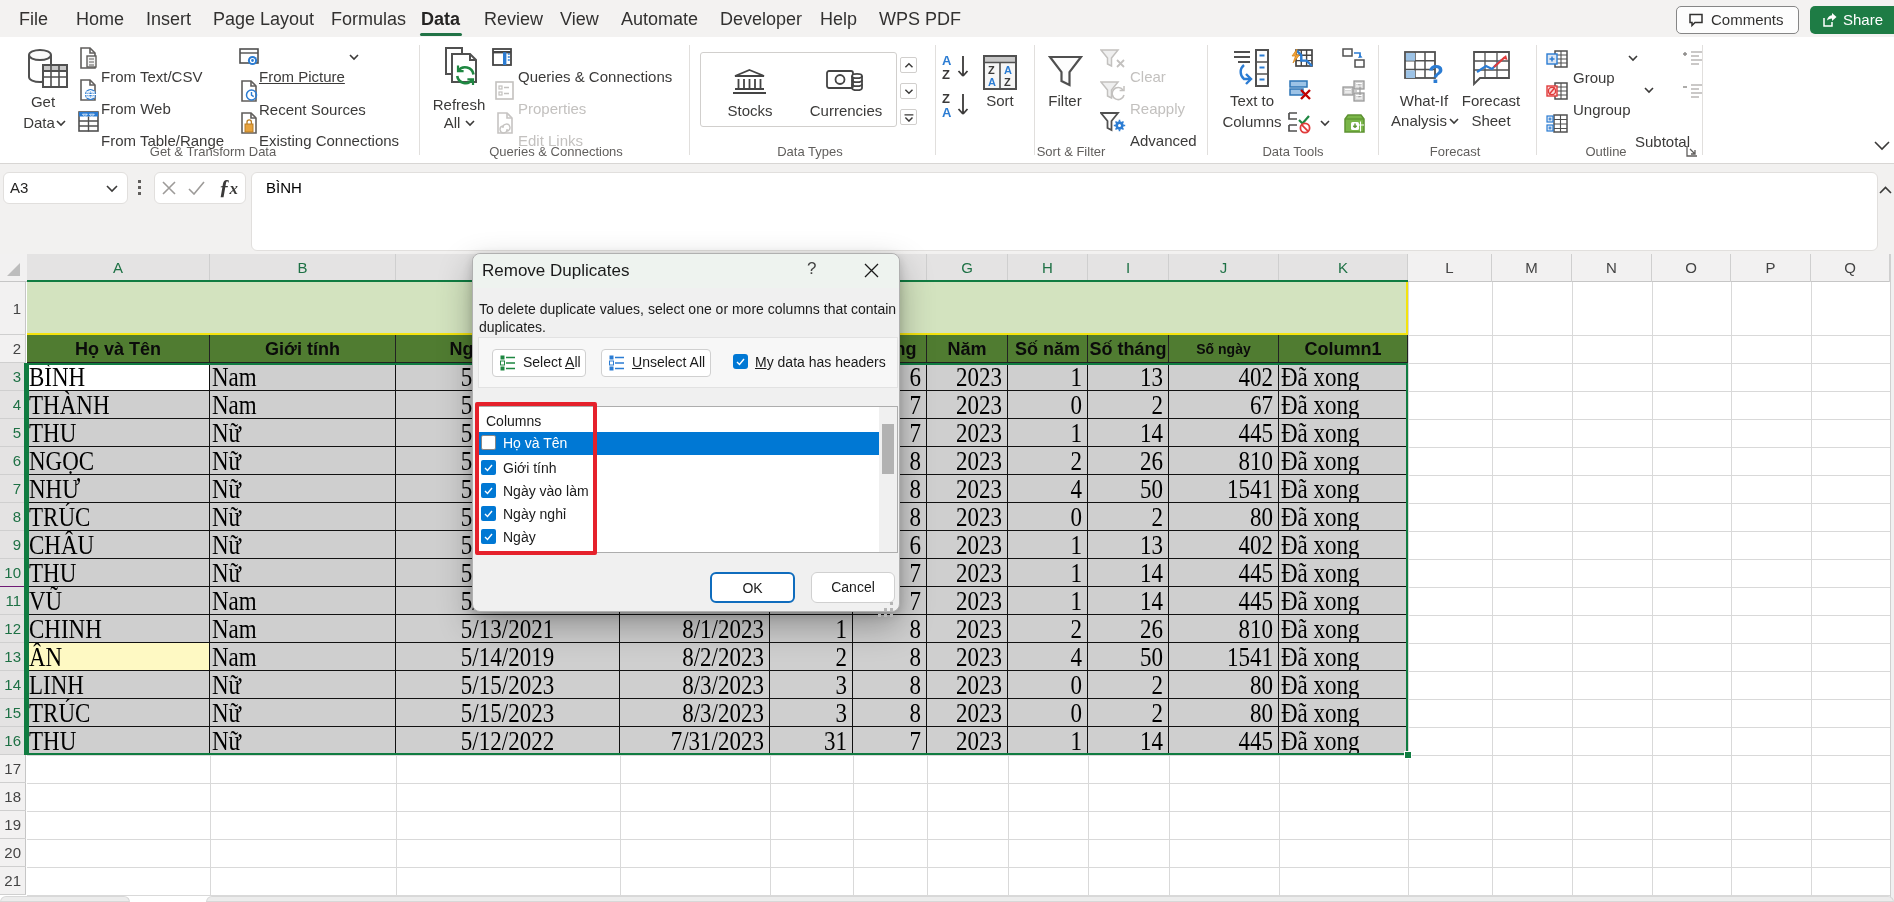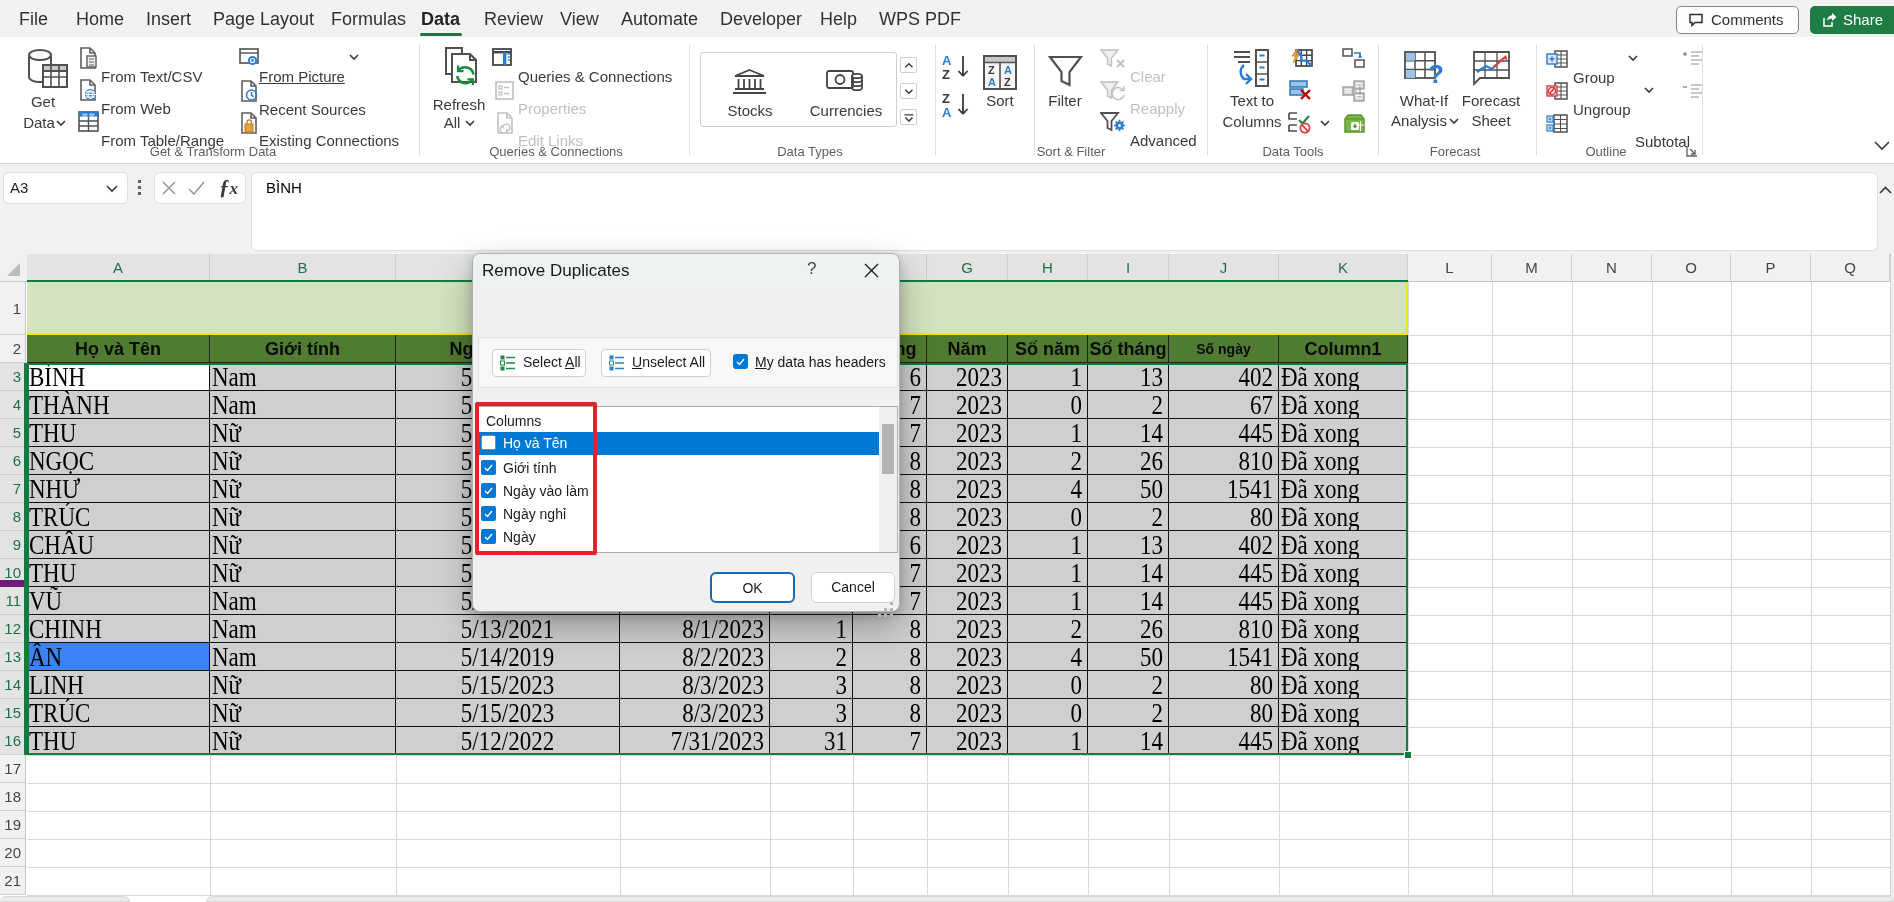--- a/index.html
+++ b/index.html
@@ -406,21 +406,21 @@
 <div class="ab" style="left:0;top:363px;width:26px;height:392px;background:#e4e3e3;"></div>
 <div class="rowhdr" style="top:282px;height:53px;line-height:53px;color:#444;border-bottom:1px solid #cfcfcf;">1</div>
 <div class="rowhdr" style="top:335px;height:28px;line-height:28px;color:#444;border-bottom:1px solid #cfcfcf;">2</div>
 <div class="rowhdr" style="top:363px;height:28px;line-height:28px;color:#1e7145;border-bottom:1px solid #cfcfcf;">3</div>
 <div class="rowhdr" style="top:391px;height:28px;line-height:28px;color:#1e7145;border-bottom:1px solid #cfcfcf;">4</div>
 <div class="rowhdr" style="top:419px;height:28px;line-height:28px;color:#1e7145;border-bottom:1px solid #cfcfcf;">5</div>
 <div class="rowhdr" style="top:447px;height:28px;line-height:28px;color:#1e7145;border-bottom:1px solid #cfcfcf;">6</div>
 <div class="rowhdr" style="top:475px;height:28px;line-height:28px;color:#1e7145;border-bottom:1px solid #cfcfcf;">7</div>
 <div class="rowhdr" style="top:503px;height:28px;line-height:28px;color:#1e7145;border-bottom:1px solid #cfcfcf;">8</div>
 <div class="rowhdr" style="top:531px;height:28px;line-height:28px;color:#1e7145;border-bottom:1px solid #cfcfcf;">9</div>
-<div class="rowhdr" style="top:559px;height:28px;line-height:28px;color:#1e7145;border-bottom:7px solid #701a75;">10</div>
+<div class="rowhdr" style="top:559px;height:28px;line-height:28px;color:#1e7145;border-bottom:1px solid #701a75;">10</div>
 <div class="rowhdr" style="top:587px;height:28px;line-height:28px;color:#1e7145;border-bottom:1px solid #cfcfcf;">11</div>
 <div class="rowhdr" style="top:615px;height:28px;line-height:28px;color:#1e7145;border-bottom:1px solid #cfcfcf;">12</div>
 <div class="rowhdr" style="top:643px;height:28px;line-height:28px;color:#1e7145;border-bottom:1px solid #cfcfcf;">13</div>
 <div class="rowhdr" style="top:671px;height:28px;line-height:28px;color:#1e7145;border-bottom:1px solid #cfcfcf;">14</div>
 <div class="rowhdr" style="top:699px;height:28px;line-height:28px;color:#1e7145;border-bottom:1px solid #cfcfcf;">15</div>
 <div class="rowhdr" style="top:727px;height:28px;line-height:28px;color:#1e7145;border-bottom:1px solid #cfcfcf;">16</div>
 <div class="rowhdr" style="top:755px;height:28px;line-height:28px;color:#444;border-bottom:1px solid #cfcfcf;">17</div>
 <div class="rowhdr" style="top:783px;height:28px;line-height:28px;color:#444;border-bottom:1px solid #cfcfcf;">18</div>
 <div class="rowhdr" style="top:811px;height:28px;line-height:28px;color:#444;border-bottom:1px solid #cfcfcf;">19</div>
 <div class="rowhdr" style="top:839px;height:28px;line-height:28px;color:#444;border-bottom:1px solid #cfcfcf;">20</div>
@@ -583,21 +583,21 @@
 <div class="cell" style="left:210px;top:615px;width:186px;height:28px;line-height:28px;background:#cfcfcf;border-right:1px solid #111;border-bottom:1px solid #111;text-align:left;padding-left:2px;"><b>Nam</b></div>
 <div class="cell" style="left:396px;top:615px;width:224px;height:28px;line-height:28px;background:#cfcfcf;border-right:1px solid #111;border-bottom:1px solid #111;text-align:center;"><b>5/13/2021</b></div>
 <div class="cell" style="left:620px;top:615px;width:150px;height:28px;line-height:28px;background:#cfcfcf;border-right:1px solid #111;border-bottom:1px solid #111;text-align:right;padding-right:5px;"><b>8/1/2023</b></div>
 <div class="cell" style="left:770px;top:615px;width:83px;height:28px;line-height:28px;background:#cfcfcf;border-right:1px solid #111;border-bottom:1px solid #111;text-align:right;padding-right:5px;"><b>1</b></div>
 <div class="cell" style="left:853px;top:615px;width:74px;height:28px;line-height:28px;background:#cfcfcf;border-right:1px solid #111;border-bottom:1px solid #111;text-align:right;padding-right:5px;"><b>8</b></div>
 <div class="cell" style="left:927px;top:615px;width:81px;height:28px;line-height:28px;background:#cfcfcf;border-right:1px solid #111;border-bottom:1px solid #111;text-align:right;padding-right:5px;"><b>2023</b></div>
 <div class="cell" style="left:1008px;top:615px;width:80px;height:28px;line-height:28px;background:#cfcfcf;border-right:1px solid #111;border-bottom:1px solid #111;text-align:right;padding-right:5px;"><b>2</b></div>
 <div class="cell" style="left:1088px;top:615px;width:81px;height:28px;line-height:28px;background:#cfcfcf;border-right:1px solid #111;border-bottom:1px solid #111;text-align:right;padding-right:5px;"><b>26</b></div>
 <div class="cell" style="left:1169px;top:615px;width:110px;height:28px;line-height:28px;background:#cfcfcf;border-right:1px solid #111;border-bottom:1px solid #111;text-align:right;padding-right:5px;"><b>810</b></div>
 <div class="cell" style="left:1279px;top:615px;width:129px;height:28px;line-height:28px;background:#cfcfcf;border-right:1px solid #111;border-bottom:1px solid #111;text-align:left;padding-left:2px;"><b>Đã xong</b></div>
-<div class="cell" style="left:27px;top:643px;width:183px;height:28px;line-height:28px;background:#3b82f6;border-right:1px solid #111;border-bottom:1px solid #111;text-align:left;padding-left:2px;"><b>ÂN</b></div>
+<div class="cell" style="left:27px;top:643px;width:183px;height:28px;line-height:28px;background:#fef9c3;border-right:1px solid #111;border-bottom:1px solid #111;text-align:left;padding-left:2px;"><b>ÂN</b></div>
 <div class="cell" style="left:210px;top:643px;width:186px;height:28px;line-height:28px;background:#cfcfcf;border-right:1px solid #111;border-bottom:1px solid #111;text-align:left;padding-left:2px;"><b>Nam</b></div>
 <div class="cell" style="left:396px;top:643px;width:224px;height:28px;line-height:28px;background:#cfcfcf;border-right:1px solid #111;border-bottom:1px solid #111;text-align:center;"><b>5/14/2019</b></div>
 <div class="cell" style="left:620px;top:643px;width:150px;height:28px;line-height:28px;background:#cfcfcf;border-right:1px solid #111;border-bottom:1px solid #111;text-align:right;padding-right:5px;"><b>8/2/2023</b></div>
 <div class="cell" style="left:770px;top:643px;width:83px;height:28px;line-height:28px;background:#cfcfcf;border-right:1px solid #111;border-bottom:1px solid #111;text-align:right;padding-right:5px;"><b>2</b></div>
 <div class="cell" style="left:853px;top:643px;width:74px;height:28px;line-height:28px;background:#cfcfcf;border-right:1px solid #111;border-bottom:1px solid #111;text-align:right;padding-right:5px;"><b>8</b></div>
 <div class="cell" style="left:927px;top:643px;width:81px;height:28px;line-height:28px;background:#cfcfcf;border-right:1px solid #111;border-bottom:1px solid #111;text-align:right;padding-right:5px;"><b>2023</b></div>
 <div class="cell" style="left:1008px;top:643px;width:80px;height:28px;line-height:28px;background:#cfcfcf;border-right:1px solid #111;border-bottom:1px solid #111;text-align:right;padding-right:5px;"><b>4</b></div>
 <div class="cell" style="left:1088px;top:643px;width:81px;height:28px;line-height:28px;background:#cfcfcf;border-right:1px solid #111;border-bottom:1px solid #111;text-align:right;padding-right:5px;"><b>50</b></div>
 <div class="cell" style="left:1169px;top:643px;width:110px;height:28px;line-height:28px;background:#cfcfcf;border-right:1px solid #111;border-bottom:1px solid #111;text-align:right;padding-right:5px;"><b>1541</b></div>
 <div class="cell" style="left:1279px;top:643px;width:129px;height:28px;line-height:28px;background:#cfcfcf;border-right:1px solid #111;border-bottom:1px solid #111;text-align:left;padding-left:2px;"><b>Đã xong</b></div>
@@ -638,20 +638,21 @@
 <div class="ab" style="left:1404px;top:751px;width:8px;height:8px;background:#107c41;border:1px solid #fff;"></div>
 <div class="ab" style="left:0;top:896px;width:130px;height:6px;background:#ececec;border:1px solid #d8d8d8;border-radius:6px 6px 0 0;"></div>
 <div class="ab" style="left:206px;top:896px;width:1688px;height:6px;background:#ececec;border:1px solid #d8d8d8;border-radius:6px 6px 0 0;"></div>
 <div class="ab" style="left:472px;top:253px;width:428px;height:359px;background:#f0f0f0;border:1px solid #b0b0b0;border-radius:8px;box-shadow:0 14px 34px rgba(0,0,0,.3),0 3px 10px rgba(0,0,0,.16);">
 <div class="ab" style="left:0;top:0;width:426px;height:34px;background:#eef3ef;border-radius:8px 8px 0 0;"></div>
 <div class="ab" style="left:9px;top:7px;font-size:17px;color:#1a1a1a;">Remove Duplicates</div>
 <div class="ab" style="left:334px;top:5px;font-size:17px;color:#444;">?</div>
 <svg class="ab" style="left:391px;top:9px" width="15" height="15" viewBox="0 0 15 15">
         <path d="M1 1l13 13M14 1L1 14" stroke="#1a1a1a" stroke-width="1.3"></path>
       </svg>
+<div class="ab" style="left:6px;top:46px;font-size:14px;line-height:18px;color:#1a1a1a;white-space:nowrap;">To delete duplicate values, select one or more columns that contain<br>duplicates.</div>
 <div class="ab" style="left:5px;top:83px;width:420px;height:51px;background:#f7f7f7;border:1px solid #e2e2e2;"></div>
 <div class="ab" style="left:19px;top:95px;width:94px;height:28px;background:#fff;border:1px solid #d0d0d0;border-radius:4px;"></div>
 <svg class="ab" style="left:27px;top:101px" width="16" height="16" viewBox="0 0 16 16">
 <g stroke="#1e8741" stroke-width="1.6">
           <path d="M6 2.5h9M6 8h9M6 13.5h9"></path>
         </g>
 <rect x="0.5" y="0.5" width="4" height="4" fill="#1e8741"></rect>
         <rect x="0.5" y="6" width="4" height="4" fill="#fff" stroke="#1e8741" stroke-width="1"></rect>
         <rect x="0.5" y="11.5" width="4" height="4" fill="#1e8741"></rect>
       </svg>

